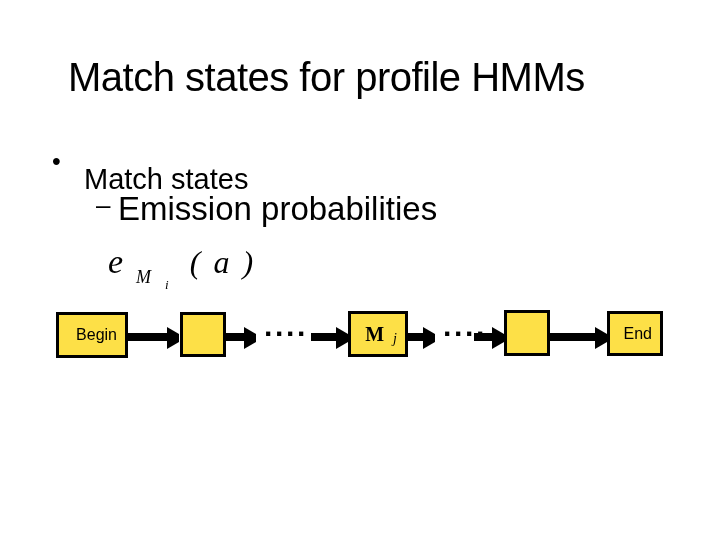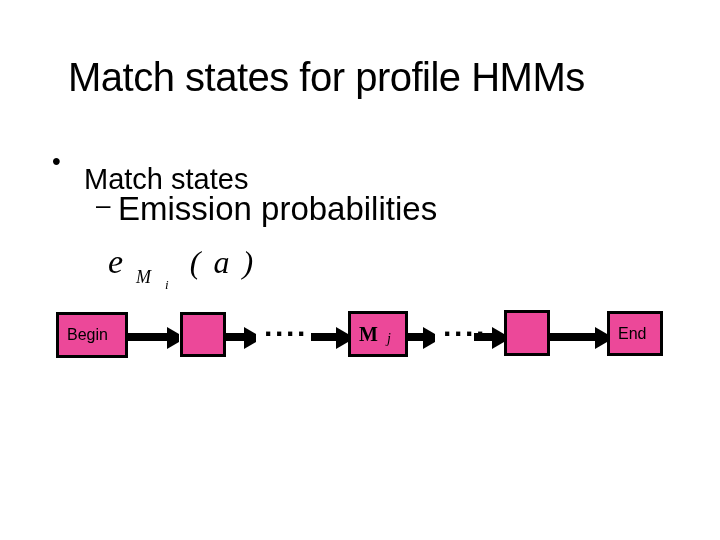--- a/index.html
+++ b/index.html
@@ -23,22 +23,22 @@
   .formula span { display:inline-block; position:relative; }
   .f-e { font-size:34px; }
   .f-M { font-size:18px; top:10px; margin-left:1px; }
   .f-i { font-size:13px; top:16px; margin-left:2px; }
   .f-po { font-size:32px; margin-left:9px; }
   .f-a  { font-size:32px; margin-left:1px; margin-right:1px; }
   .f-pc { font-size:32px; }
 
   
   .node {
-    position:absolute; background:#ec4899; border:3px solid #000;
-    display:flex; align-items:center; justify-content:flex-start;
+    position:absolute; background:#fde047; border:3px solid #000;
+    display:flex; align-items:center; justify-content:flex-end;
   }
   .node-label { font-size:16px; color:#000; }
   .n-begin { left:48px;  top:304px; width:72px; height:46px; }
   .n-m1    { left:172px; top:304px; width:46px; height:45px; }
   .n-mj    { left:340px; top:303px; width:60px; height:46px; }
   .n-m2    { left:496px; top:302px; width:46px; height:46px; }
   .n-end   { left:599px; top:303px; width:56px; height:45px; }
   .mj-m { font-family:"Liberation Serif", serif; font-weight:600; font-size:20px; }
   .mj-j { font-family:"Liberation Serif", serif; font-style:italic; font-size:14px; position:relative; top:5px; margin-left:1px; }
 

